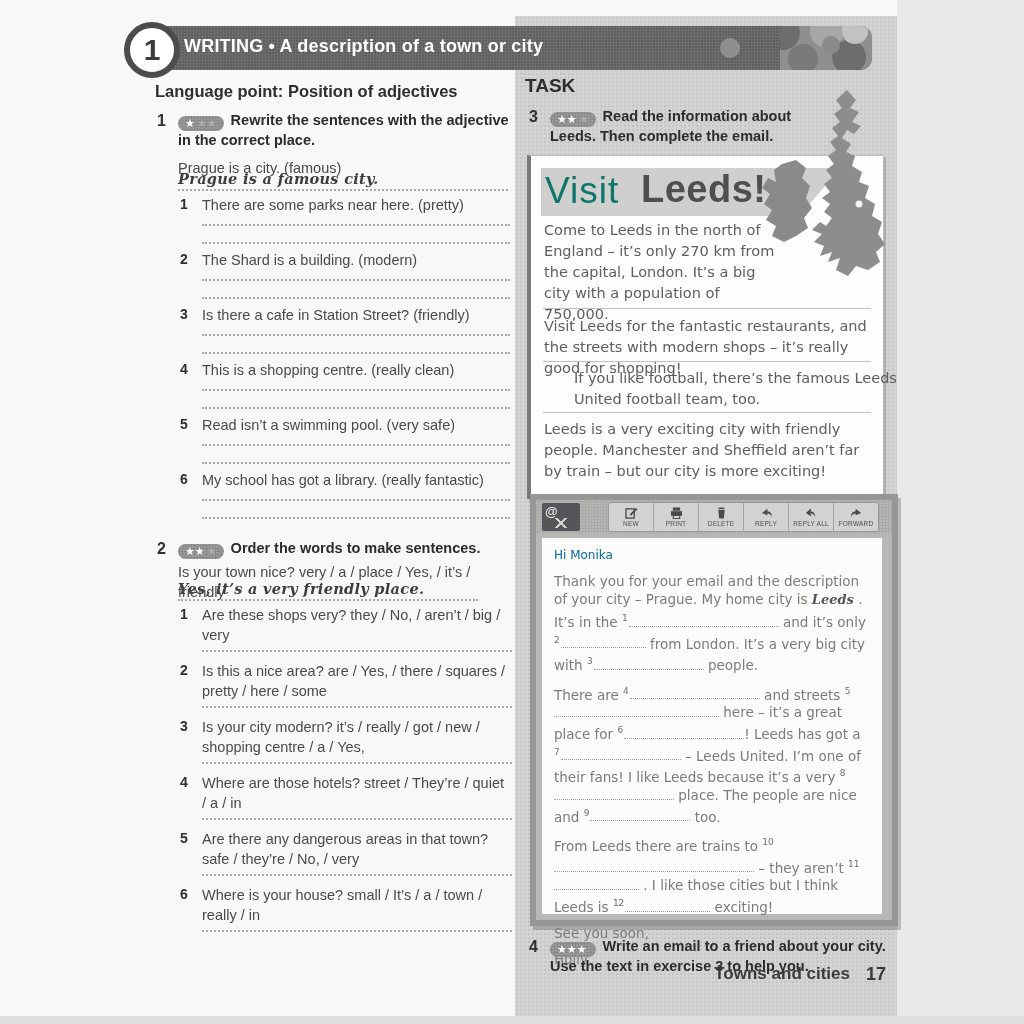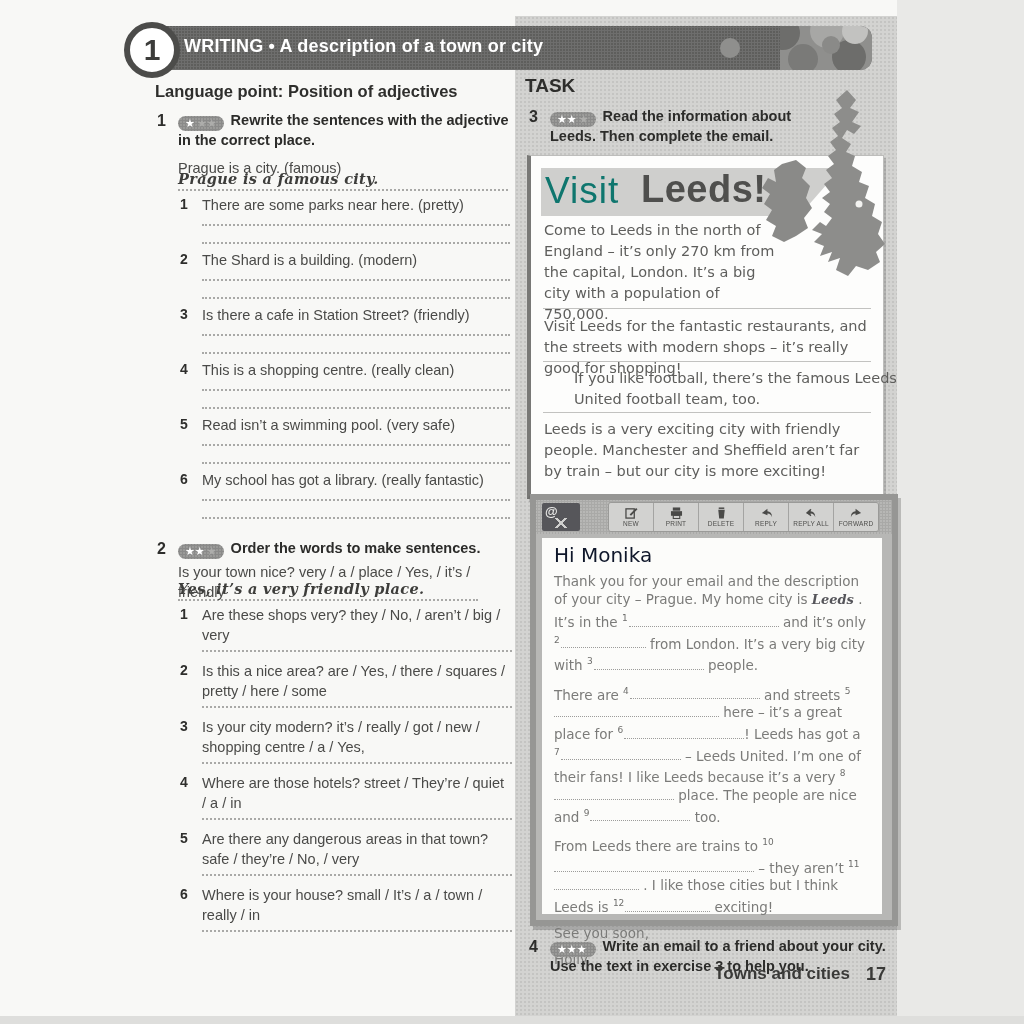--- a/index.html
+++ b/index.html
@@ -301,21 +301,21 @@
         </div>
         <div class="tb-btn">
           <svg viewBox="0 0 14 13">
               <path d="M6 2 L12 6.5 L6 9 L6 7 C3 7 1.5 9 1 11 C0.8 7 3 4.8 6 4.5 Z" fill="#4a4a48"></path>
             </svg>
           <span class="tb-label">FORWARD</span>
         </div>
       </div>
     </div>
     <div class="email-body">
-      <p style="font-size:20px;color:#0f172a;">Hi Monika</p>
+      <p style="font-size:12px;color:#0369a1;">Hi Monika</p>
       <p><span>Thank you for your email and the description of your city – Prague. My home city is </span><span class="hand2">Leeds</span><span> . It’s in the </span><sup class="n">1</sup><span class="blank w150"></span><span> and it’s only </span><sup class="n">2</sup><span class="blank w85"></span><span> from London. It’s a very big city with </span><sup class="n">3</sup><span class="blank w110"></span><span> people.</span></p>
       <p><span>There are </span><sup class="n">4</sup><span class="blank w130"></span><span> and streets </span><sup class="n">5</sup><span class="blank w165"></span><span> here – it’s a great place for </span><sup class="n">6</sup><span class="blank w120"></span><span>! Leeds has got a </span><sup class="n">7</sup><span class="blank w120"></span><span> – Leeds United. I’m one of their fans! I like Leeds because it’s a very </span><sup class="n">8</sup><span class="blank w120"></span><span> place. The people are nice and </span><sup class="n">9</sup><span class="blank w100"></span><span> too.</span></p>
       <p><span>From Leeds there are trains to </span><sup class="n">10</sup><span class="blank w200"></span><span> – they aren’t </span><sup class="n">11</sup><span class="blank w85"></span><span> . I like those cities but I think Leeds is </span><sup class="n">12</sup><span class="blank w85"></span><span> exciting!</span></p>
       <p>See you soon,</p>
       <p>Holly</p>
     </div>
   </div>
 
   <div class="abs exnum" style="left:529px;top:938px;">4</div>
   <div class="abs" style="left:550px;top:937px;width:345px;">

